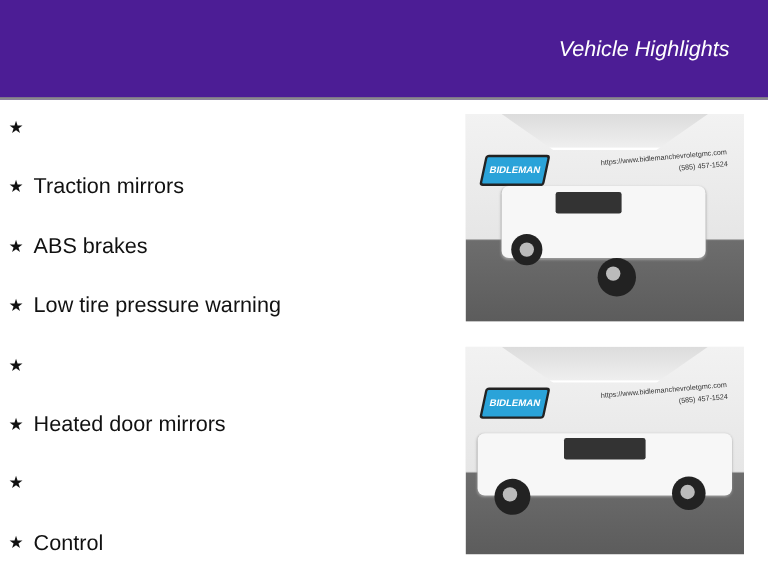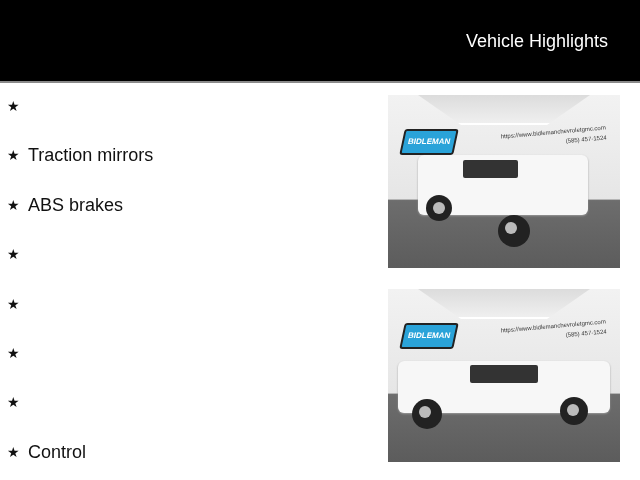--- a/index.html
+++ b/index.html
@@ -1,17 +1,17 @@
 <!DOCTYPE html>
 <html><head>
   <meta charset="utf-8">
   <style>
     html, body { margin:0; padding:0; }
     body { width:640px; height:480px; background:#ffffff; position:relative; overflow:hidden; font-family:"Liberation Sans", sans-serif; }
-    .header { position:absolute; left:0; top:0; width:640px; height:81px; background:#000000; border-bottom:2px solid #8a8a8a; }
+    .header { position:absolute; left:0; top:0; width:640px; height:81px; background:#4c1d95; border-bottom:2px solid #8a8a8a;font-style:italic; }
     .header-title { position:absolute; right:32px; top:31px; color:#fff; font-size:18px; }
     .features { position:absolute; left:7px; top:95px; list-style:none; margin:0; padding:0; }
     .feature { height:49.4px; display:flex; align-items:flex-start; font-size:18px; color:#111; }
     .star { width:21px; font-size:14px; line-height:22px; }
     .feature-label { line-height:22px; }
     .photo { position:absolute; left:388px; width:232px; height:173px; overflow:hidden; background:#ececec; }
     .photo1 { top:95px; }
     .photo2 { top:289px; }
     .room { position:absolute; inset:0; background:linear-gradient(#f2f2f2,#e6e6e6 60%, #6d6d6d 61%, #5c5c5c 100%); }
     .ceiling { position:absolute; left:30px; right:30px; top:0; height:28px; border-bottom:2px solid #fff; background:linear-gradient(#dcdcdc,#efefef); clip-path:polygon(0 0,100% 0,75% 100%,25% 100%); }
@@ -36,26 +36,28 @@
   <li class="feature">
       <span class="star">★</span>
       <span class="feature-label">Traction mirrors</span>
     </li>
   <li class="feature">
       <span class="star">★</span>
       <span class="feature-label">ABS brakes</span>
     </li>
   <li class="feature">
       <span class="star">★</span>
+      <span class="feature-label">Low tire pressure warning</span>
     </li>
   <li class="feature">
       <span class="star">★</span>
     </li>
   <li class="feature">
       <span class="star">★</span>
+      <span class="feature-label">Heated door mirrors</span>
     </li>
   <li class="feature">
       <span class="star">★</span>
     </li>
   <li class="feature">
       <span class="star">★</span>
       <span class="feature-label">Control</span>
     </li>
 </ul>
 

